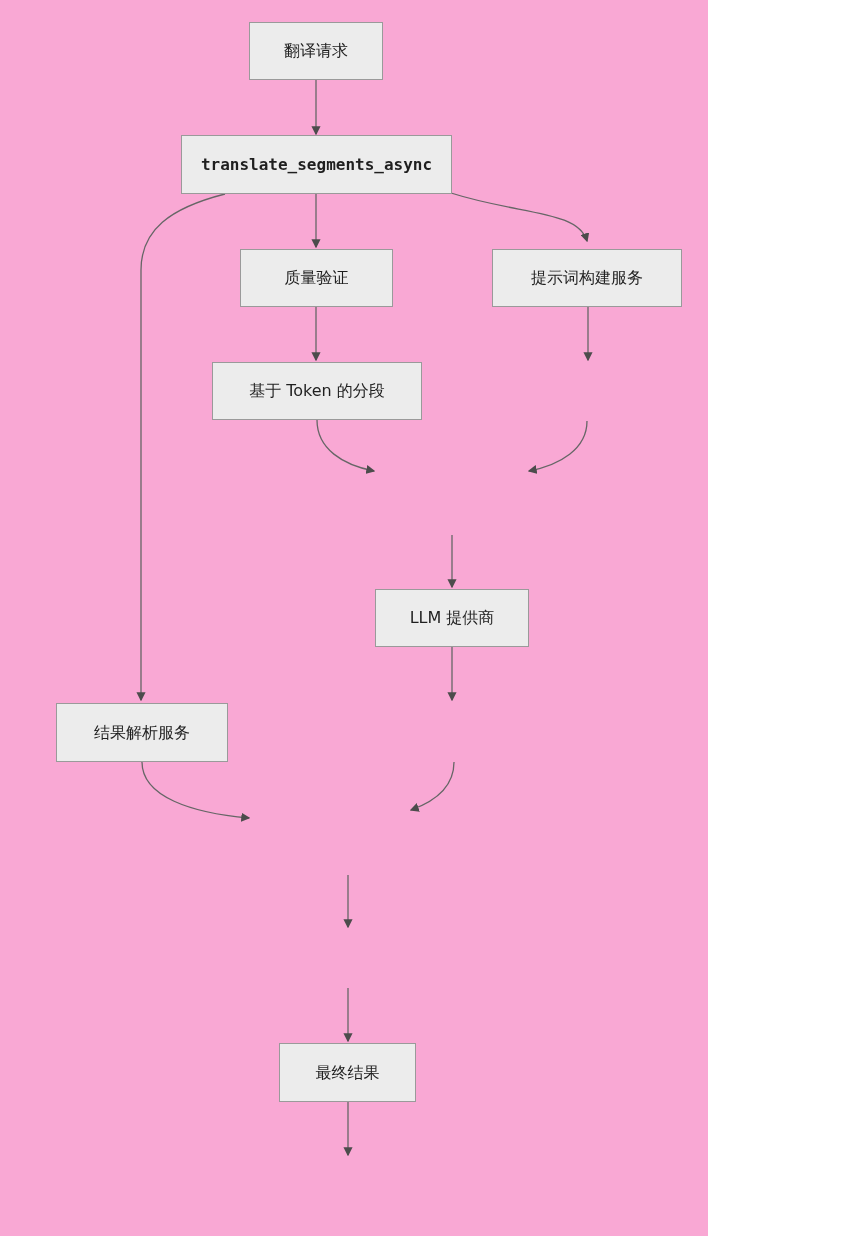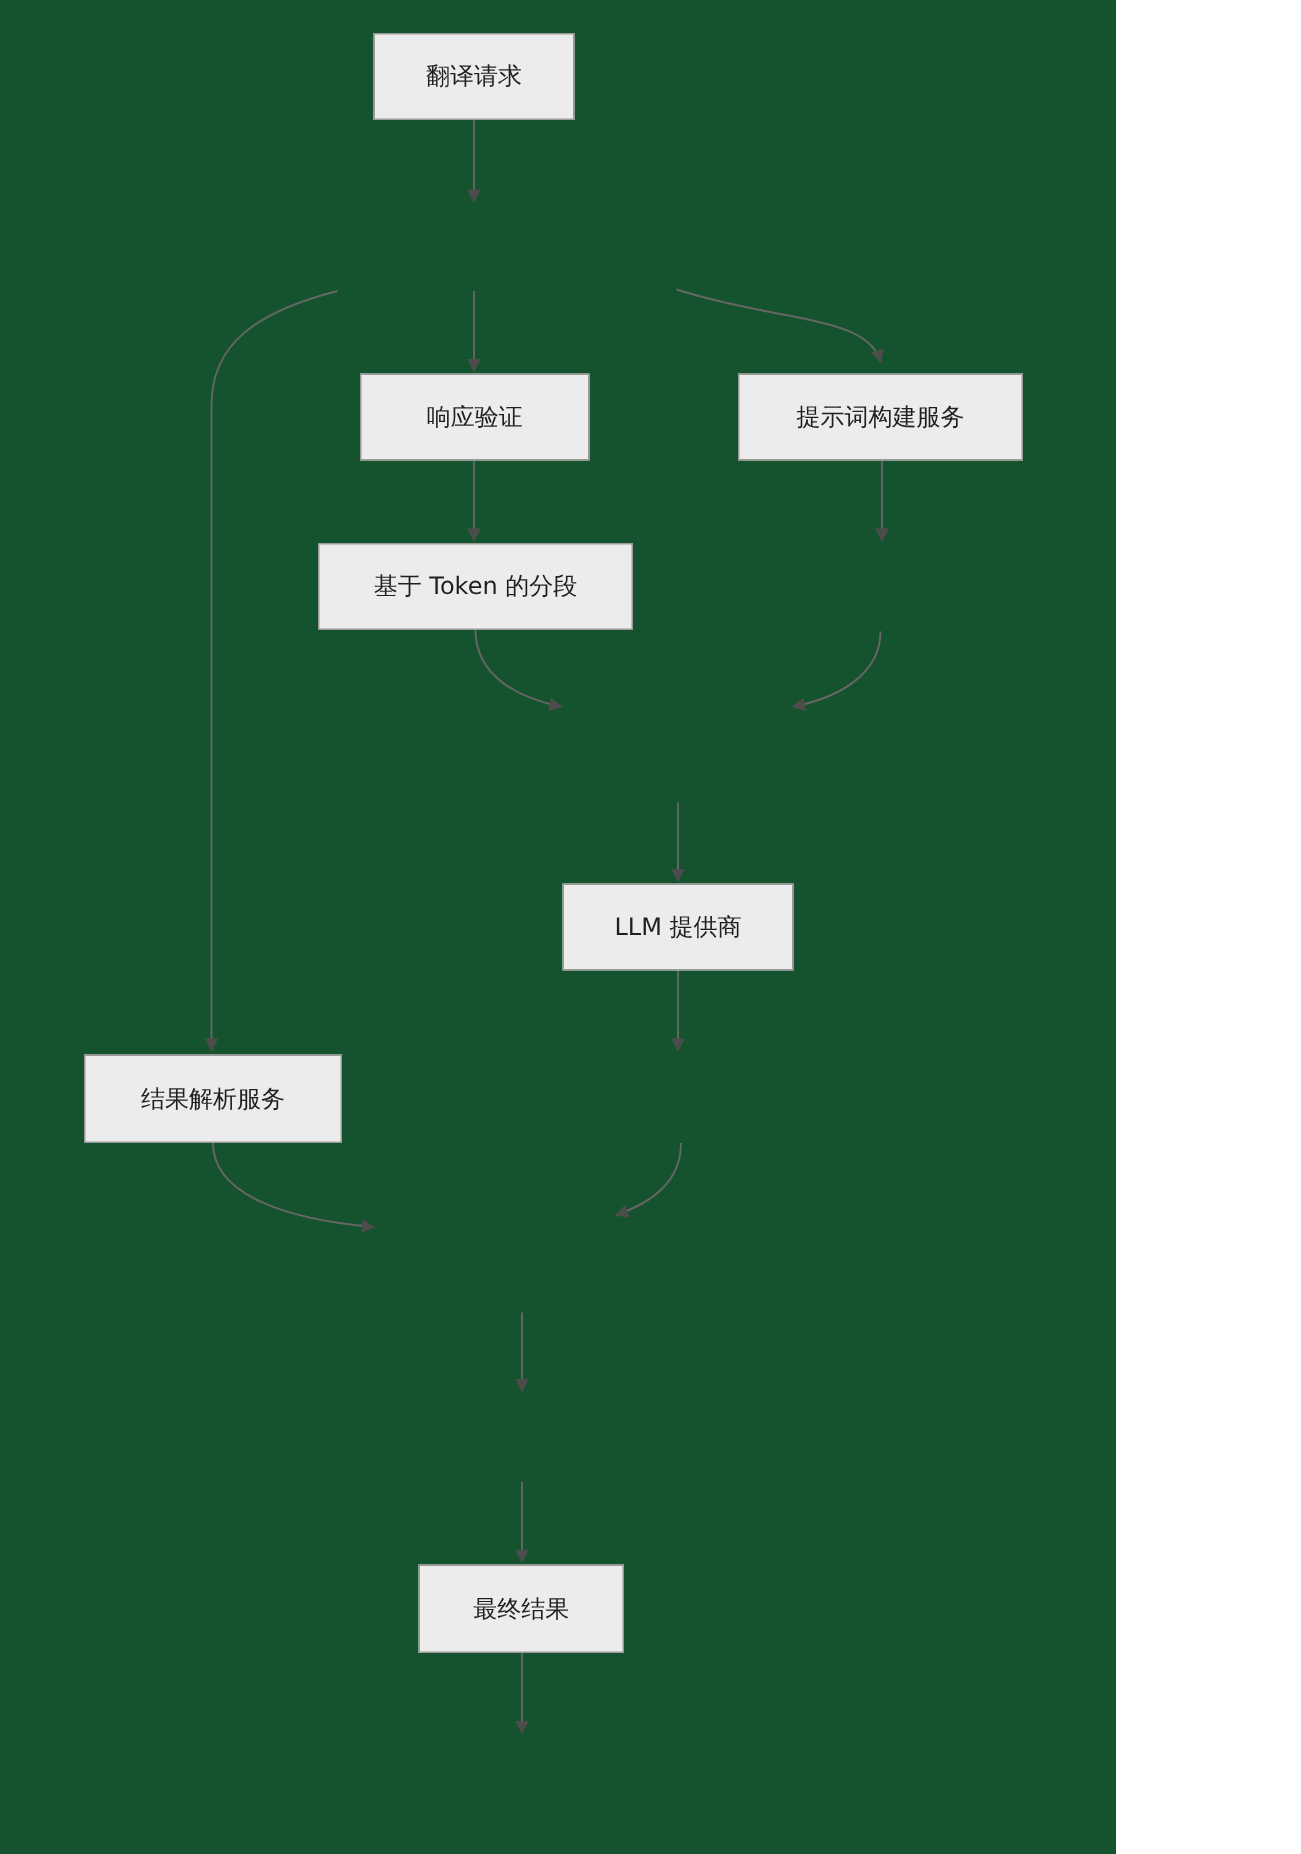--- a/index.html
+++ b/index.html
@@ -1,23 +1,22 @@
 <!DOCTYPE html>
 <html><head>
 <meta charset="utf-8">
 <style>
   html, body { margin: 0; padding: 0; }
   body { font-family: "DejaVu Sans", "Liberation Sans", sans-serif; }
   .canvas {
     position: relative;
     width: 708px;
     height: 1236px;
-    background: #14532d;
+    background: #f9a8d4;
     overflow: hidden;
-    padding-left: 36px;
   }
   .edge-layer {
     position: absolute;
     left: 0; top: 0;
     width: 867px; height: 1236px;
   }
   .edge {
     fill: none;
     stroke: #666666;
     stroke-width: 1.3;
@@ -64,22 +63,25 @@
     <path class="edge" marker-end="url(#arrow)" d="M142 762 C142 797 192 813 249 818"></path>
     <path class="edge" marker-end="url(#arrow)" d="M454 762 C454 787 436 801 411 810"></path>
     <path class="edge" marker-end="url(#arrow)" d="M348 875 L348 927"></path>
     <path class="edge" marker-end="url(#arrow)" d="M348 988 L348 1041"></path>
     <path class="edge" marker-end="url(#arrow)" d="M348 1102 L348 1155"></path>
   </svg>
 
   <div class="node" style="left:249px; top:22px;  width:134px; height:58px">
     <span>翻译请求</span>
   </div>
+  <div class="node code-node" style="left:181px; top:135px; width:271px; height:59px">
+    <span>translate_segments_async</span>
+  </div>
   <div class="node" style="left:240px; top:249px; width:153px; height:58px">
-    <span>响应验证</span>
+    <span>质量验证</span>
   </div>
   <div class="node" style="left:492px; top:249px; width:190px; height:58px">
     <span>提示词构建服务</span>
   </div>
   <div class="node" style="left:212px; top:362px; width:210px; height:58px">
     <span>基于 Token 的分段</span>
   </div>
   <div class="node" style="left:375px; top:589px; width:154px; height:58px">
     <span>LLM 提供商</span>
   </div>

